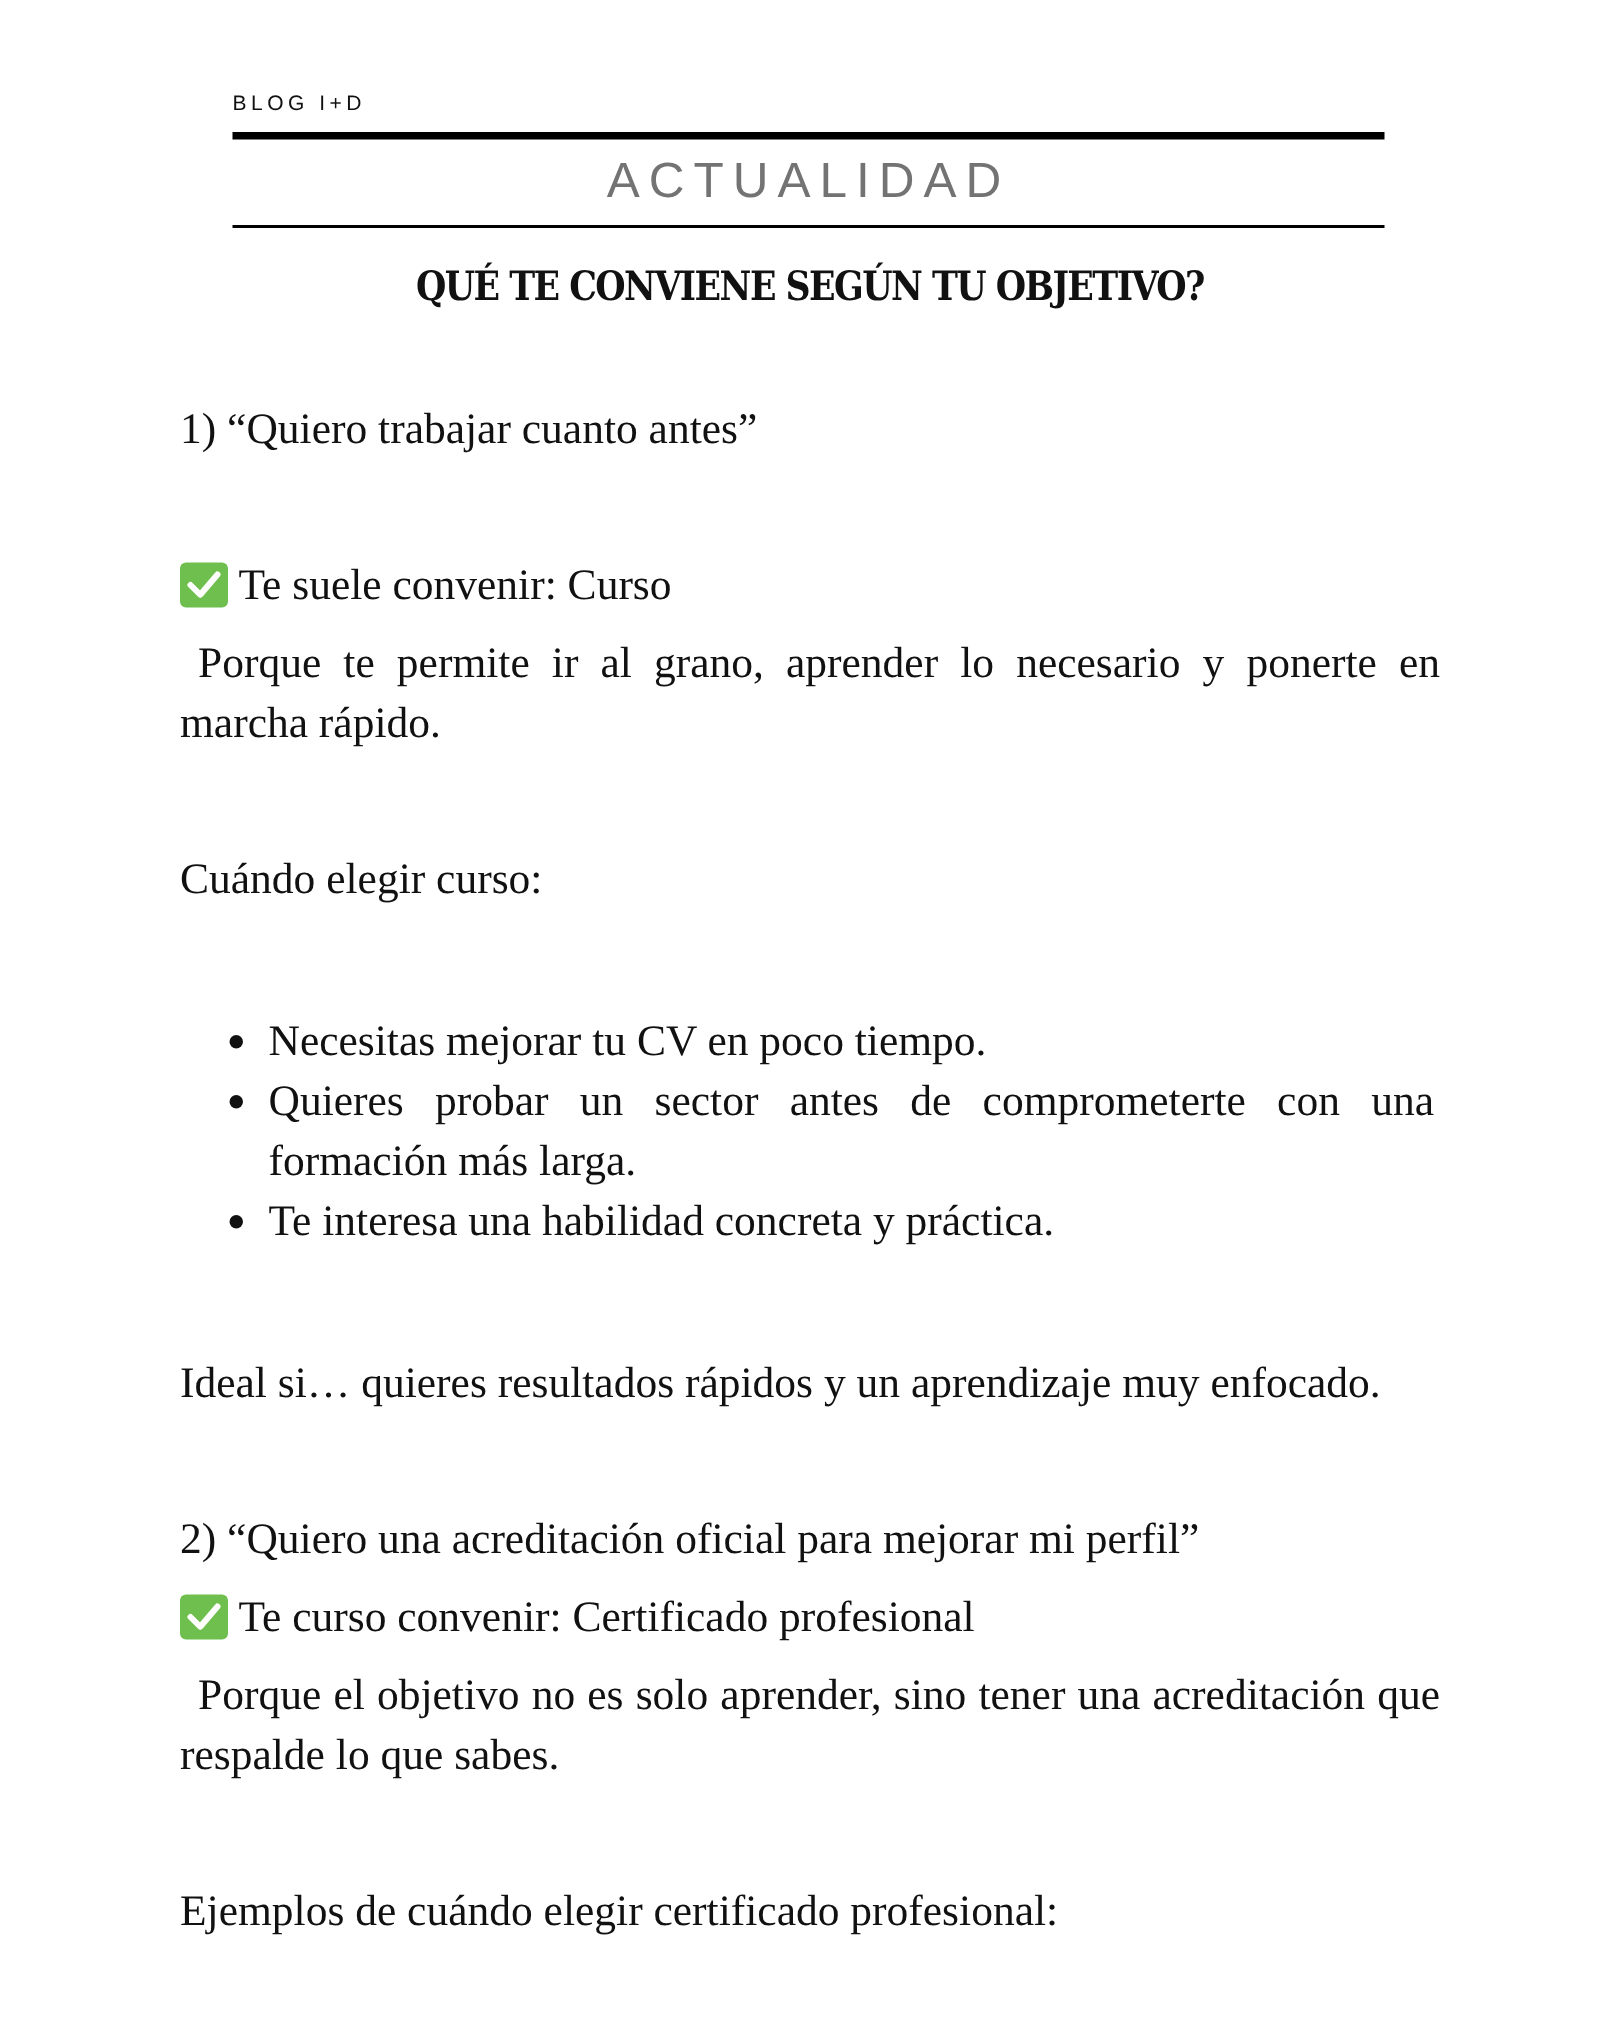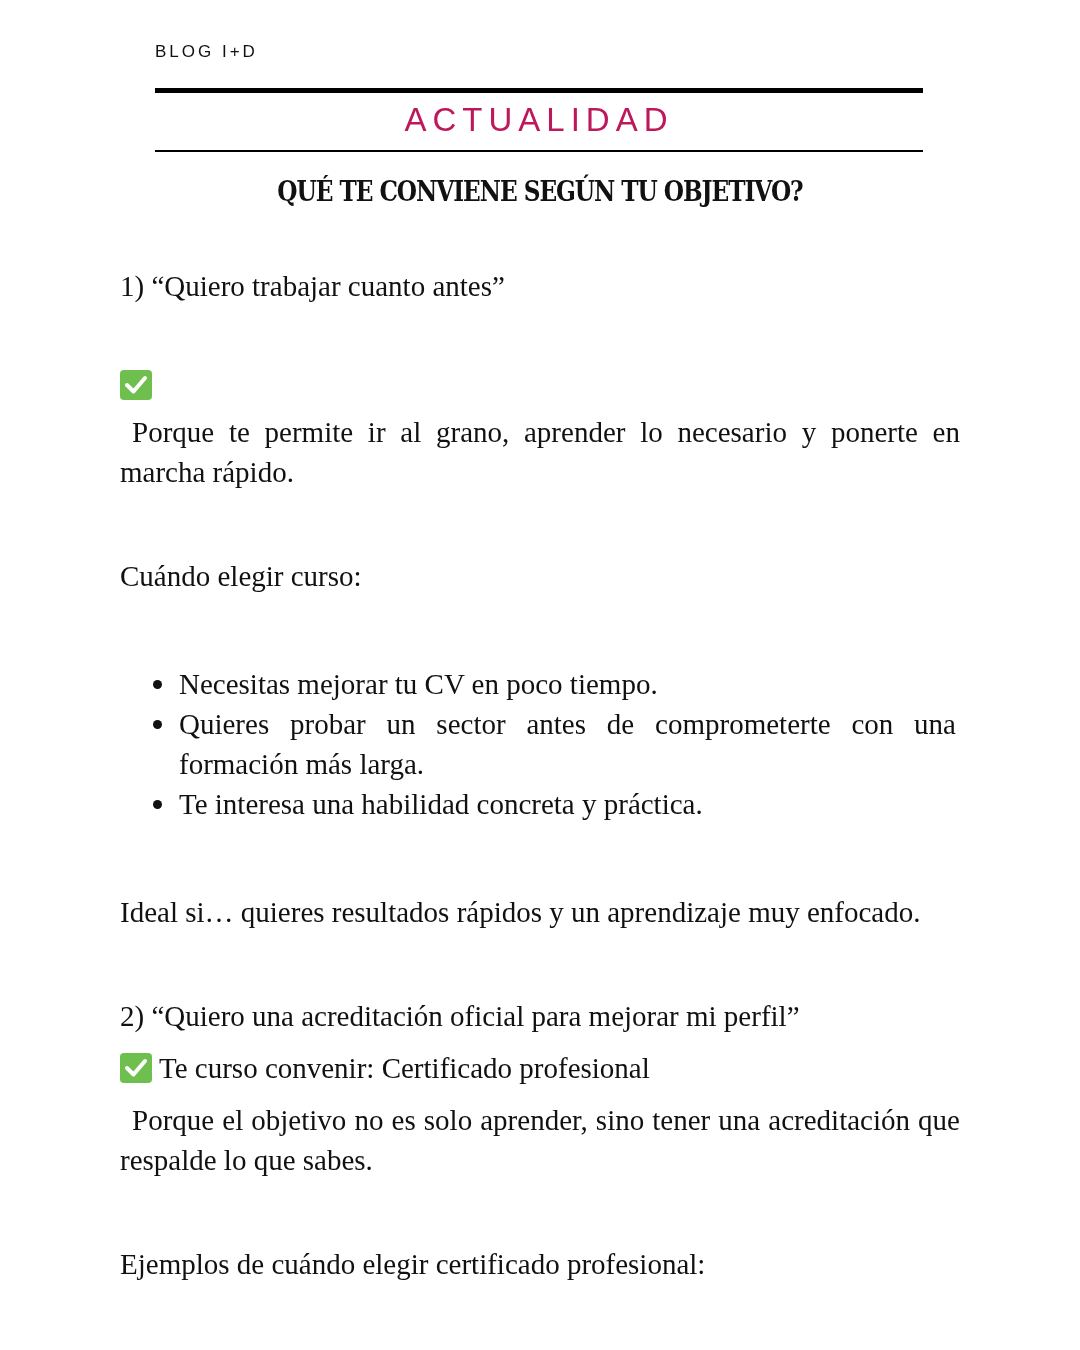--- a/index.html
+++ b/index.html
@@ -1,20 +1,20 @@
 <!DOCTYPE html>
 <html><head>
   <meta charset="utf-8">
   <style>
     html, body { margin: 0; padding: 0; background: #ffffff; }
     body { width: 1080px; height: 1350px; position: relative; overflow: hidden; color: #111; }
     .header { position: absolute; left: 155px; width: 768px; top: 0; }
-    .blog-label { position: absolute; top: 42px; left: 0; font-family: "Liberation Sans", sans-serif; font-size: 17px; letter-spacing: 3px; color: #111; }
+    .blog-label { position: absolute; top: 60px; left: 0; font-family: "Liberation Sans", sans-serif; font-size: 14px; letter-spacing: 3px; color: #111; }
     .rule-thick { position: absolute; top: 88px; left: 0; width: 768px; height: 5px; background: #000; }
-    .section-title { position: absolute; top: 101px; left: 0; width: 768px; text-align: center; font-family: "Liberation Sans", sans-serif; font-size: 33px; letter-spacing: 6px; color: #be185d; }
+    .section-title { position: absolute; top: 101px; left: 0; width: 768px; text-align: center; font-family: "Liberation Sans", sans-serif; font-size: 33px; letter-spacing: 6px; color: #737373; }
     .rule-thin { position: absolute; top: 150px; left: 0; width: 768px; height: 2px; background: #000; }
     .headline { position: absolute; top: 176px; left: 0; width: 1080px; text-align: center; font-family: "DejaVu Serif", serif; font-weight: bold; font-size: 27px; letter-spacing: -1.2px; transform: scaleX(0.86); color: #111; }
     .content { position: absolute; left: 108px; top: 254px; width: 864px; font-family: "Liberation Serif", serif; font-size: 29px; line-height: 40px; color: #111; }
     .content p { margin: 12px; }
     .gap { height: 40px; }
     .justify { text-align: justify; text-indent: 12px; }
     .check-line { display: flex; align-items: center; }
     .check-icon { display: inline-block; width: 32px; height: 30px; background: #6fbf4f; border-radius: 4px; margin-right: 7px; position: relative; flex: none; }
     .check-icon svg { position: absolute; left: 4px; top: 4px; }
     ul { margin: 16px; padding: 0; list-style: none; }
@@ -36,20 +36,21 @@
 <div class="content">
 
   <p>1) “Quiero trabajar cuanto antes”</p>
   <div class="gap"></div>
   <p class="check-line">
     <span class="check-icon" style="background: rgb(111, 191, 79);">
       <svg width="24" height="22" viewBox="0 0 24 22">
           <path d="M3 11 L9.5 17.5 L21 4" stroke="#fff" stroke-width="4" fill="none" stroke-linecap="round" stroke-linejoin="round"></path>
         </svg>
     </span>
+    <span>Te suele convenir: Curso</span>
   </p>
   <p class="justify">Porque te permite ir al grano, aprender lo necesario y ponerte en marcha rápido.</p>
   <div class="gap"></div>
   <p>Cuándo elegir curso:</p>
   <div class="gap"></div>
   <ul>
     <li>Necesitas mejorar tu CV en poco tiempo.</li>
     <li>Quieres probar un sector antes de comprometerte con una formación más larga.</li>
     <li>Te interesa una habilidad concreta y práctica.</li>
   </ul>

